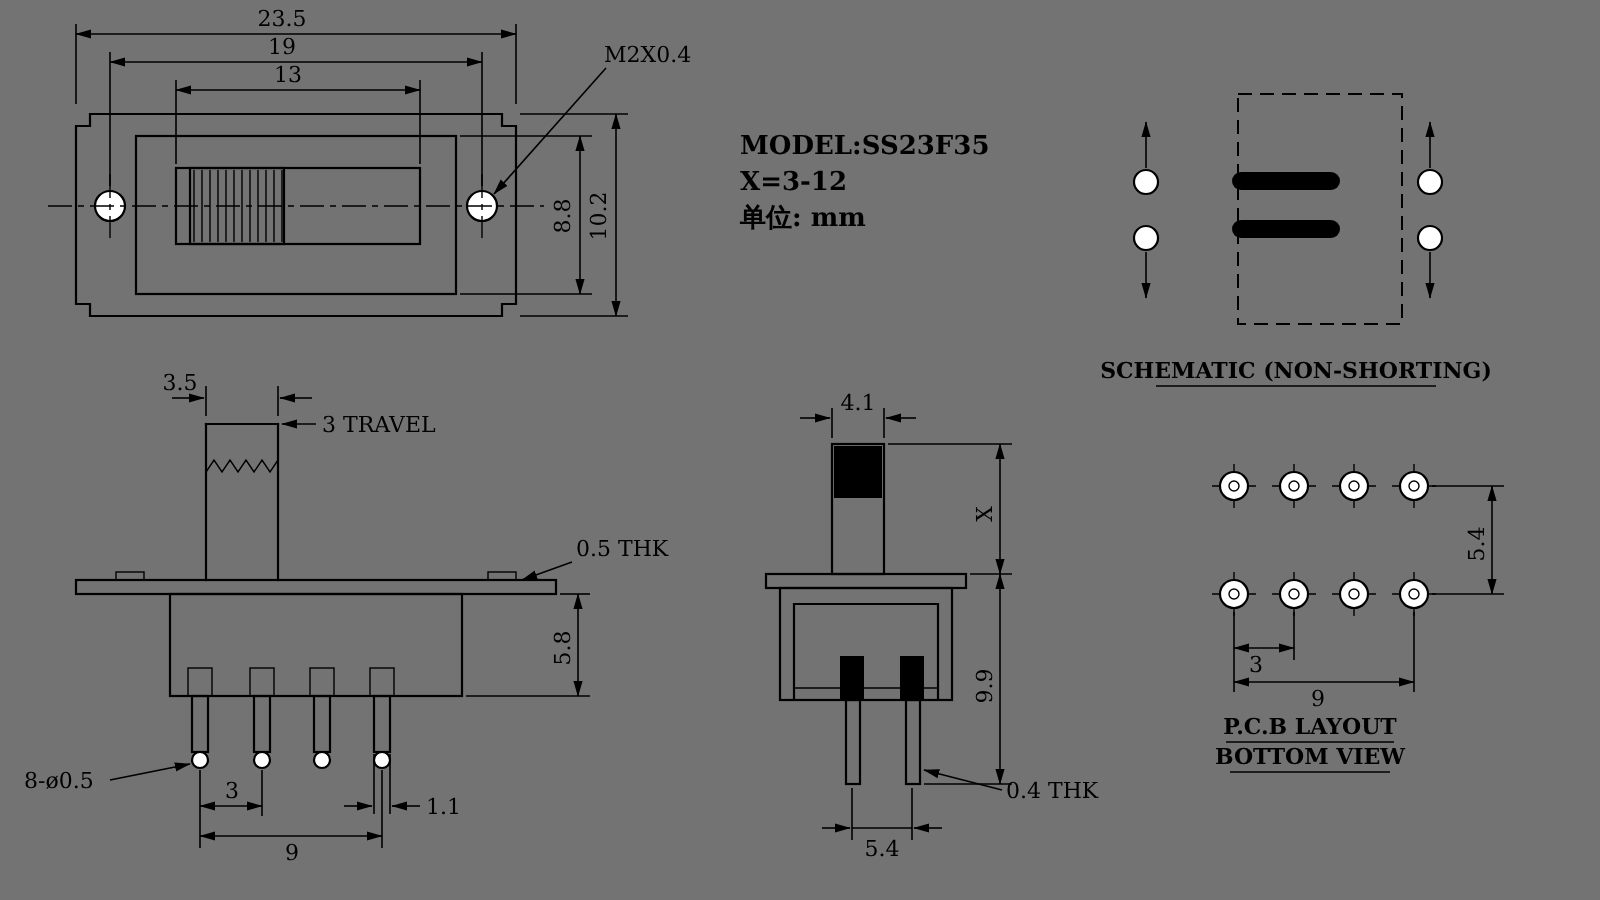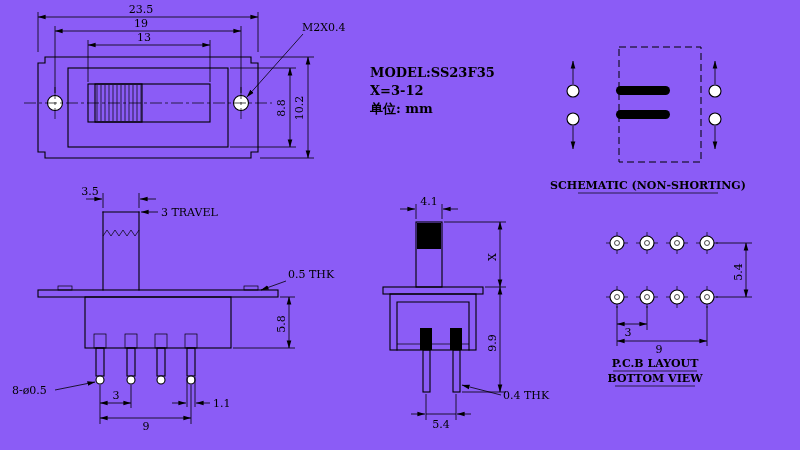--- a/index.html
+++ b/index.html
@@ -1,16 +1,16 @@
 <!DOCTYPE html>
 <html><head>
 <meta charset="utf-8">
 <style>
   html,body{margin:0;padding:0;background:#fff;}
-  .stage{width:800px;height:450px;background:#8b5cf6;position:relative;overflow:hidden;
+  .stage{width:800px;height:450px;background:#737373;position:relative;overflow:hidden;
          font-family:"DejaVu Serif", serif;}
   svg{display:block;}
   .ln{stroke:#000;stroke-width:1.1;fill:none;stroke-linecap:square;}
   .th{stroke:#000;stroke-width:0.7;fill:none;}
   .dim{stroke:#000;stroke-width:0.8;fill:none;}
   .cl{stroke:#000;stroke-width:0.7;fill:none;stroke-dasharray:12 3 3 3;}
   .dash{stroke:#000;stroke-width:1;fill:none;stroke-dasharray:7 4;}
   .blk{fill:#000;stroke:none;}
   .wfill{fill:#fff;}
   text{fill:#000;}

